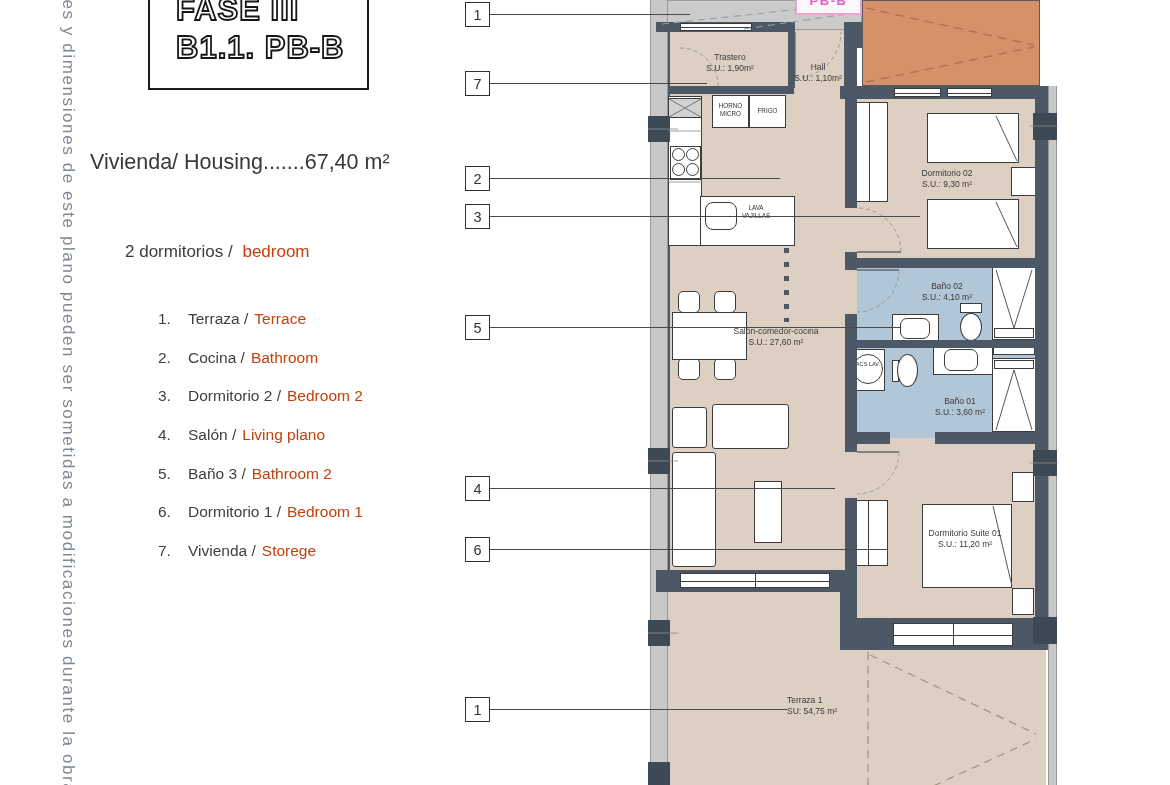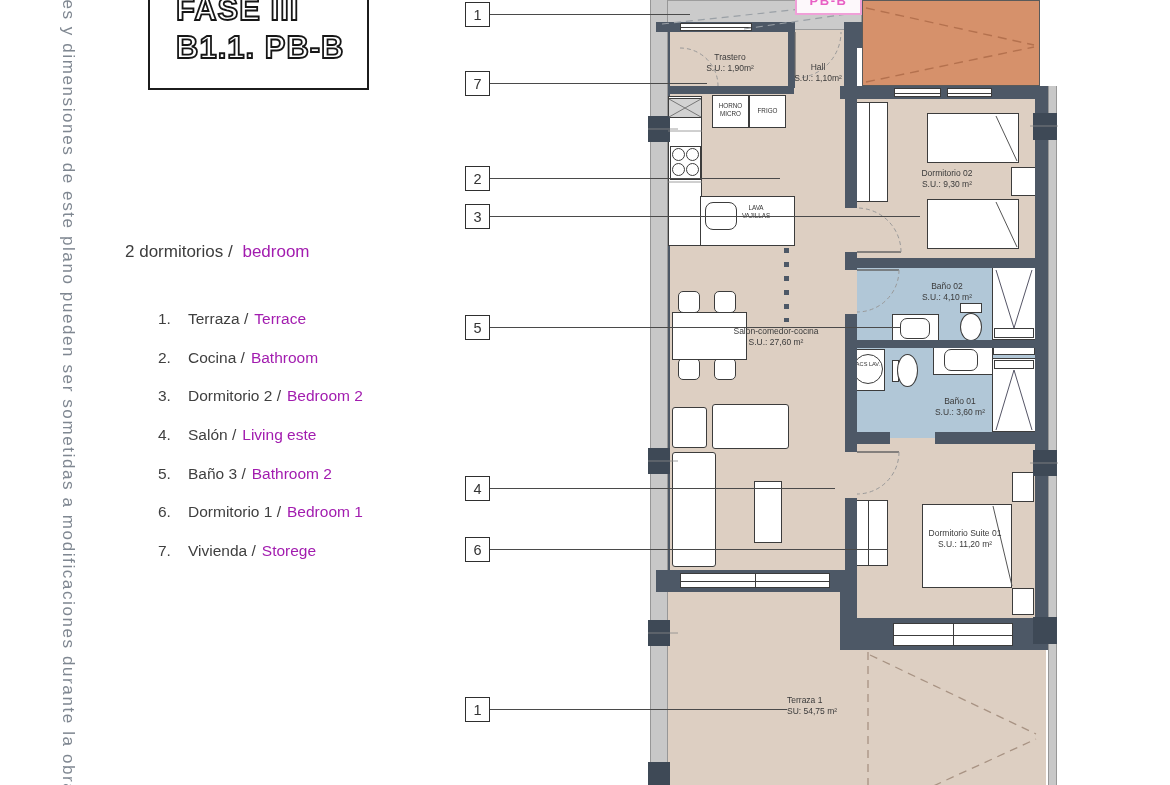--- a/index.html
+++ b/index.html
@@ -22,21 +22,21 @@
     font-size:31px; font-weight:800; letter-spacing:1px; line-height:38px;
     color:#ffffff; -webkit-text-stroke:1.8px #161616; text-shadow:0 0 1px #444;
     transform:scaleY(1.04); transform-origin:left top;
   }
 
   
   #areas { position:absolute; left:90px; top:147px; font-size:21.5px; color:#383838; line-height:31px; }
 
   
   #summary { position:absolute; left:125px; top:242px; font-size:17px; color:#3d3d3d; }
-  .accent { color:#a21caf; }
+  .accent { color:#c2410c; }
 
   
   #legend { position:absolute; left:158px; top:310px; font-size:15.5px; color:#3f3f3f; }
   .leg-row { display:flex; gap:6px; height:17px; margin-bottom:21.7px; }
   .leg-num { width:24px; }
 
   
   .callout {
     position:absolute; left:465px; width:25px; height:25px; background:#fff;
     border:1.5px solid #2f2f2f; font-size:14.5px; color:#333;
@@ -73,20 +73,21 @@
 <body>
 
 <div id="side-note">ies y dimensiones de este plano pueden ser sometidas a modificaciones durante la obra, no tenie</div>
 
 <div id="title-box">
   <div class="title-line">FASE III</div>
   <div class="title-line">B1.1. PB-B</div>
 </div>
 
 <div id="areas">
+  <div>Vivienda/ Housing.......67,40 m²</div>
 </div>
 
 <div id="summary">
   <span>2 dormitorios /</span>
   <span class="accent" style="margin-left:5px">bedroom</span>
 </div>
 
 <div id="legend">
   <div class="leg-row">
     <span class="leg-num">1.</span>
@@ -99,21 +100,21 @@
     <span class="accent">Bathroom</span>
   </div>
   <div class="leg-row">
     <span class="leg-num">3.</span>
     <span>Dormitorio 2 /</span>
     <span class="accent">Bedroom 2</span>
   </div>
   <div class="leg-row">
     <span class="leg-num">4.</span>
     <span>Salón /</span>
-    <span class="accent">Living este</span>
+    <span class="accent">Living plano</span>
   </div>
   <div class="leg-row">
     <span class="leg-num">5.</span>
     <span>Baño 3 /</span>
     <span class="accent">Bathroom 2</span>
   </div>
   <div class="leg-row">
     <span class="leg-num">6.</span>
     <span>Dormitorio 1 /</span>
     <span class="accent">Bedroom 1</span>

